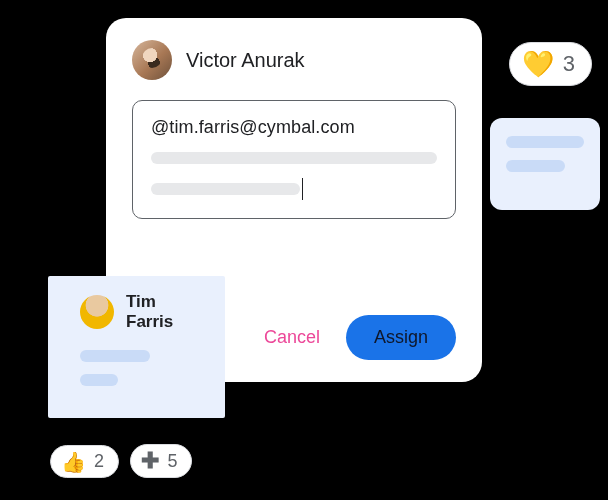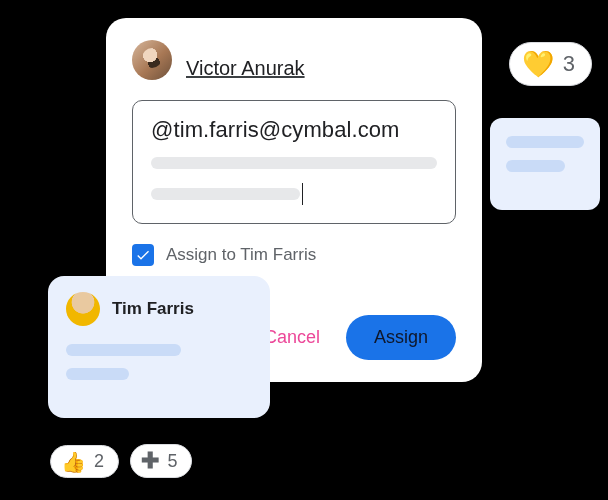--- a/index.html
+++ b/index.html
@@ -56,41 +56,41 @@
     position: absolute;
     top: 18px; left: 106px;
     width: 376px; height: 364px;
     background: #fff;
     border-radius: 20px;
     box-shadow: 0 2px 6px rgba(0,0,0,0.15);
     z-index: 20;
     padding: 22px 26px 22px 26px;
     display: flex; flex-direction: column;
   }
-  .author-row { display: flex; align-items: flex-end; gap: 14px; margin-bottom: 20px; text-decoration: underline; }
+  .author-row { display: flex; align-items: center; gap: 14px; margin-bottom: 20px; }
   .avatar {
     width: 40px; height: 40px; border-radius: 50%;
     background: linear-gradient(135deg,#d7b79c 0%, #a87855 55%, #6d503a 100%);
     position: relative; overflow: hidden; flex-shrink: 0;
   }
   .avatar::after{
     content:""; position:absolute; left:10px; top:8px; width:20px; height:20px;
     background: radial-gradient(circle at 40% 35%, #f0d6bf 0 40%, transparent 41%),
                 radial-gradient(circle at 60% 75%, #3a2a1e 0 30%, transparent 31%);
     border-radius:50%;
   }
   .author-name { font-size: 20px; color: #202124; }
 
   .comment-box {
     border: 1.5px solid #5f6368;
     border-radius: 10px;
     padding: 16px 18px 18px 18px;
     display: flex; flex-direction: column; gap: 14px;
   }
-  .mention { font-size: 22px; color: #202124; letter-spacing: 0.1px; }
+  .mention { font-size: 18px; color: #202124; letter-spacing: 0.1px; }
   .ph-line { height: 12px; border-radius: 6px; background: #e7e8ea; }
   .ph-line.l1 { width: 100%; }
   .line-wrap { display: flex; align-items: center; }
   .ph-line.l2 { width: 52%; }
   .caret { width: 1.5px; height: 22px; background: #202124; margin-left: 2px; }
 
   .assign-row { display: flex; align-items: center; gap: 12px; margin-top: 20px; color: #5f6368; font-size: 17px; }
   .checkbox {
     width: 22px; height: 22px; border-radius: 4px; background: #1a73e8;
     display: flex; align-items: center; justify-content: center; flex-shrink: 0;
@@ -104,25 +104,25 @@
   }
   .btn-primary {
     background: #1a73e8; color: #0f172a; font-size: 18px; font-weight: 500;
     padding: 12px 28px; border-radius: 999px; border: none;
   }
 
   
   .reply-card {
     position: absolute;
     left: 48px; top: 276px;
-    width: 222px; height: 142px;
+    width: 177px; height: 142px;
     background: #e9f0fd;
-    border-radius: 16px;
+    border-radius: 2px;
     z-index: 25;
-    padding: 16px 18px;
+    padding: 16px 32px;
   }
   .reply-header { display: flex; align-items: center; gap: 12px; margin-bottom: 18px; }
   .avatar-sm {
     width: 34px; height: 34px; border-radius: 50%;
     background: radial-gradient(circle at 50% 30%, #e9c9a0 0 38%, #f1b700 40% 100%);
     flex-shrink:0;
   }
   .reply-name { font-size: 17px; font-weight: 600; color: #202124; }
   .reply-bar { height: 12px; border-radius: 6px; background: #c9dbf7; }
   .reply-bar.r1 { width: 62%; margin-bottom: 12px; }
@@ -146,28 +146,20 @@
 
     <div class="comment-box">
       <div class="mention">@tim.farris@cymbal.com</div>
       <div class="ph-line l1"></div>
       <div class="line-wrap">
         <div class="ph-line l2"></div>
         <div class="caret"></div>
       </div>
     </div>
 
-    <div class="assign-row">
-      <span class="checkbox">
-        <svg viewBox="0 0 24 24">
-          <path d="M9 16.2 4.8 12l-1.4 1.4L9 19 21 7l-1.4-1.4z" fill="#fff"></path>
-        </svg>
-      </span>
-      <span>Assign to Tim Farris</span>
-    </div>
 
     <div class="actions">
       <button class="btn-text">Cancel</button>
       <button class="btn-primary">Assign</button>
     </div>
   </div>
 
   <div class="reply-card">
     <div class="reply-header">
       <div class="avatar-sm"></div>

